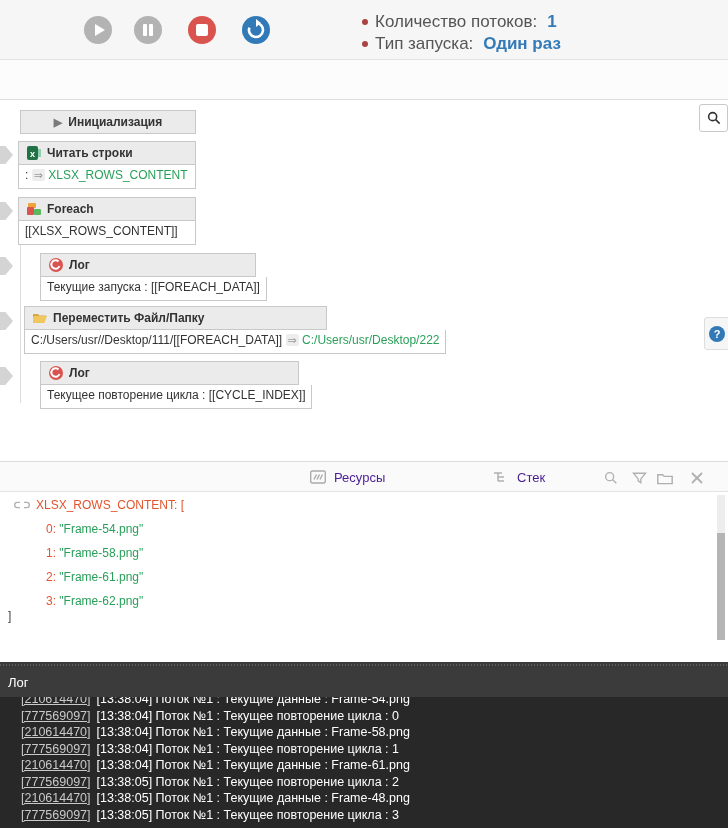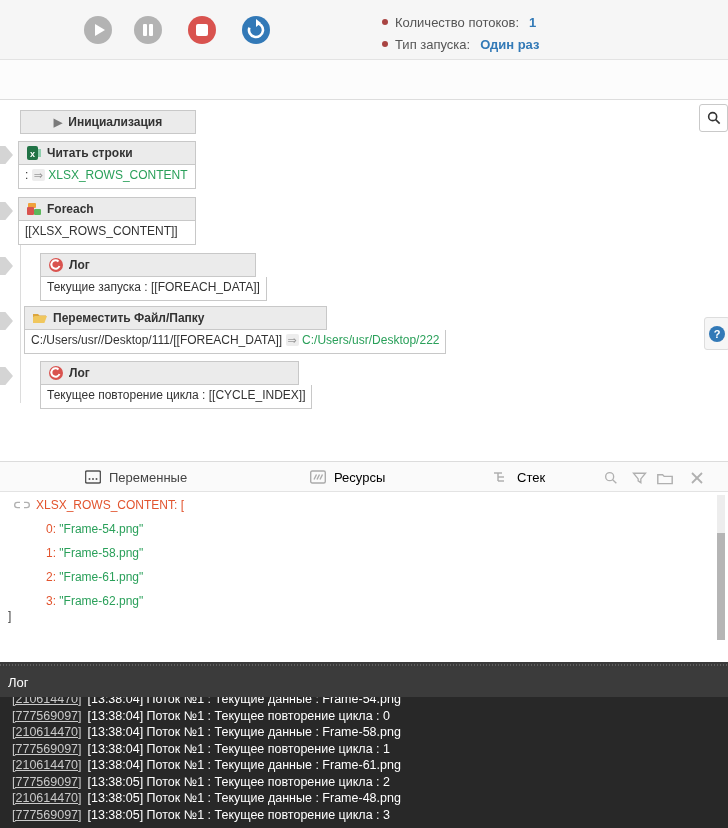--- a/index.html
+++ b/index.html
@@ -12,21 +12,21 @@
   .cbtn{position:absolute;top:16px;width:28px;height:28px;border-radius:50%;cursor:pointer;}
   .btn-play{left:84px;background:#b3b3b3;}
   .btn-play .tri{position:absolute;left:11px;top:8px;width:0;height:0;
         border-left:10px solid #fff;border-top:6px solid transparent;border-bottom:6px solid transparent;}
   .btn-pause{left:134px;background:#b3b3b3;}
   .btn-pause .b{position:absolute;top:8px;width:4px;height:12px;background:#fff;border-radius:1px;}
   .btn-pause .b1{left:9px;} .btn-pause .b2{left:15px;}
   .btn-stop{left:188px;background:#d9534f;}
   .btn-stop .sq{position:absolute;left:8px;top:8px;width:12px;height:12px;background:#fff;border-radius:2px;}
   .btn-restart{left:242px;background:#3279b7;}
-  .runinfo{position:absolute;left:382px;top:11px;font-size:13px;color:#555;}
+  .runinfo{position:absolute;left:362px;top:11px;font-size:17px;color:#555;}
   .runline{display:flex;align-items:center;height:22px;gap:7px;}
   .bullet{width:6px;height:6px;border-radius:50%;background:#a94442;flex:0 0 auto;}
   .runval{color:#337ab7;font-weight:bold;margin-left:3px;}
 
   
   .bar2{position:absolute;left:0;top:60px;width:728px;height:40px;background:#fcfcfc;
         border-bottom:1px solid #dddddd;box-sizing:border-box;}
   .editicons{position:absolute;left:88px;top:68px;display:flex;align-items:center;gap:4px;}
   .eic{width:25px;height:24px;display:flex;align-items:center;justify-content:center;cursor:pointer;}
   .ic-undo{font-size:21px;font-weight:bold;color:#141414;line-height:1;}
@@ -59,21 +59,21 @@
         border:1px solid #dddddd;border-radius:3px;display:flex;align-items:center;justify-content:center;cursor:pointer;}
   .help-circle{width:16px;height:16px;border-radius:50%;background:#3279b7;color:#fff;
         font-size:11px;font-weight:bold;display:flex;align-items:center;justify-content:center;}
 
   
   .tabbar{position:absolute;left:0;top:461px;width:728px;height:31px;background:#fafafa;
         border-top:1px solid #dcdcdc;border-bottom:1px solid #e3e3e3;box-sizing:border-box;}
   .ptab{position:absolute;top:0;height:30px;display:flex;align-items:center;gap:8px;
         font-size:13px;cursor:pointer;}
   .ptab.active{color:#444;font-weight:normal;}
-  .ptab.inactive{color:#000000;}
+  .ptab.inactive{color:#4c1d95;}
   .tab-vars{left:85px;} .tab-res{left:310px;} .tab-stack{left:493px;}
   .pic{position:absolute;top:7px;width:18px;height:18px;display:flex;align-items:center;justify-content:center;cursor:pointer;}
   .pic-search{left:602px;} .pic-filter{left:630px;} .pic-folder{left:656px;} .pic-close{left:688px;}
 
   .varscontent{position:absolute;left:0;top:492px;width:728px;height:148px;background:#fff;}
   .vline{position:absolute;font-size:12px;white-space:nowrap;}
   .orange{color:#e2542e;}
   .dark{color:#444;}
   .sb-track{position:absolute;left:717px;top:495px;width:8px;height:145px;background:#ededed;}
   .sb-thumb{position:absolute;left:717px;top:533px;width:8px;height:107px;background:#b5b5b5;}
@@ -84,21 +84,21 @@
         font-size:12.5px;color:#333;line-height:21px;}
   .splitter{position:absolute;left:0;top:662px;width:728px;height:6px;background:#3a3a3a;
         background-image:repeating-linear-gradient(90deg,#5d5d5d 0 1px,transparent 1px 3px);
         background-size:100% 2px;background-position:0 2px;background-repeat:no-repeat;cursor:row-resize;}
 
   
   .loghead{position:absolute;left:0;top:668px;width:728px;height:29px;background:#3b3b3b;
         color:#fff;font-size:13px;line-height:29px;padding-left:8px;box-sizing:border-box;}
   .logbody{position:absolute;left:0;top:697px;width:728px;height:131px;background:#282828;overflow:hidden;}
   .logrows{margin-top:-6px;}
-  .lrow{height:16.5px;line-height:16.5px;font-size:12.5px;color:#fff;padding-left:12px;white-space:nowrap;}
+  .lrow{height:16.5px;line-height:16.5px;font-size:12.5px;color:#fff;padding-left:21px;white-space:nowrap;}
   .lid{color:#c9c9c9;text-decoration:underline;margin-right:6px;cursor:pointer;}
 </style>
 </head>
 <body>
 
 <div id="app">
 
   <div class="bar1">
     <div class="cbtn btn-play">
         <span class="tri"></span>
@@ -257,29 +257,20 @@
         <circle cx="10" cy="10" r="6"></circle>
           <line x1="14.5" y1="14.5" x2="20.5" y2="20.5"></line>
       </svg>
     </div>
     <div class="help-btn" style="top:217px">
       <span class="help-circle">?</span>
     </div>
   </div>
 
   <div class="tabbar">
-    <div class="ptab active tab-vars">
-      <svg width="16" height="14" viewBox="0 0 16 14">
-        <rect x="0.5" y="1" width="15" height="12" rx="1.5" fill="none" stroke="#555" stroke-width="1.6"></rect>
-        <circle cx="4.5" cy="9" r="1" fill="#555"></circle>
-          <circle cx="8" cy="9" r="1" fill="#555"></circle>
-          <circle cx="11.5" cy="9" r="1" fill="#555"></circle>
-      </svg>
-      <span>Переменные</span>
-    </div>
     <div class="ptab inactive tab-res">
       <svg width="16" height="14" viewBox="0 0 16 14" stroke="#ababab" fill="none" stroke-width="1.4">
         <rect x="0.7" y="1" width="14.6" height="12" rx="1.5"></rect>
         <line x1="4" y1="9.5" x2="6.5" y2="4.5"></line>
           <line x1="7" y1="9.5" x2="9.5" y2="4.5"></line>
           <line x1="10" y1="9.5" x2="12.5" y2="4.5"></line>
       </svg>
       <span>Ресурсы</span>
     </div>
     <div class="ptab inactive tab-stack">

